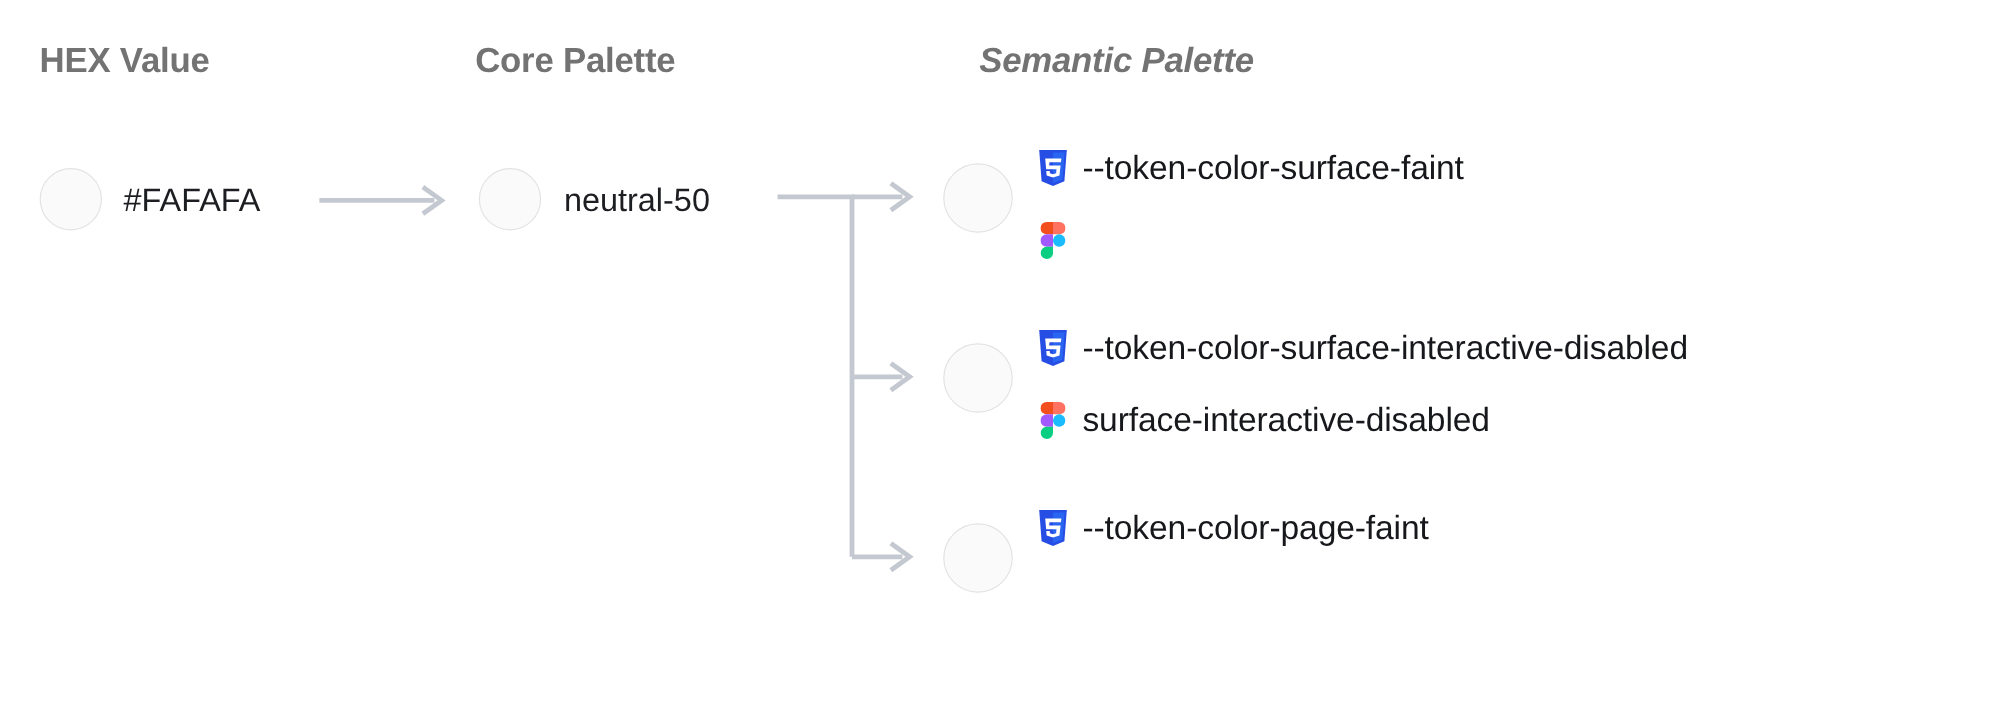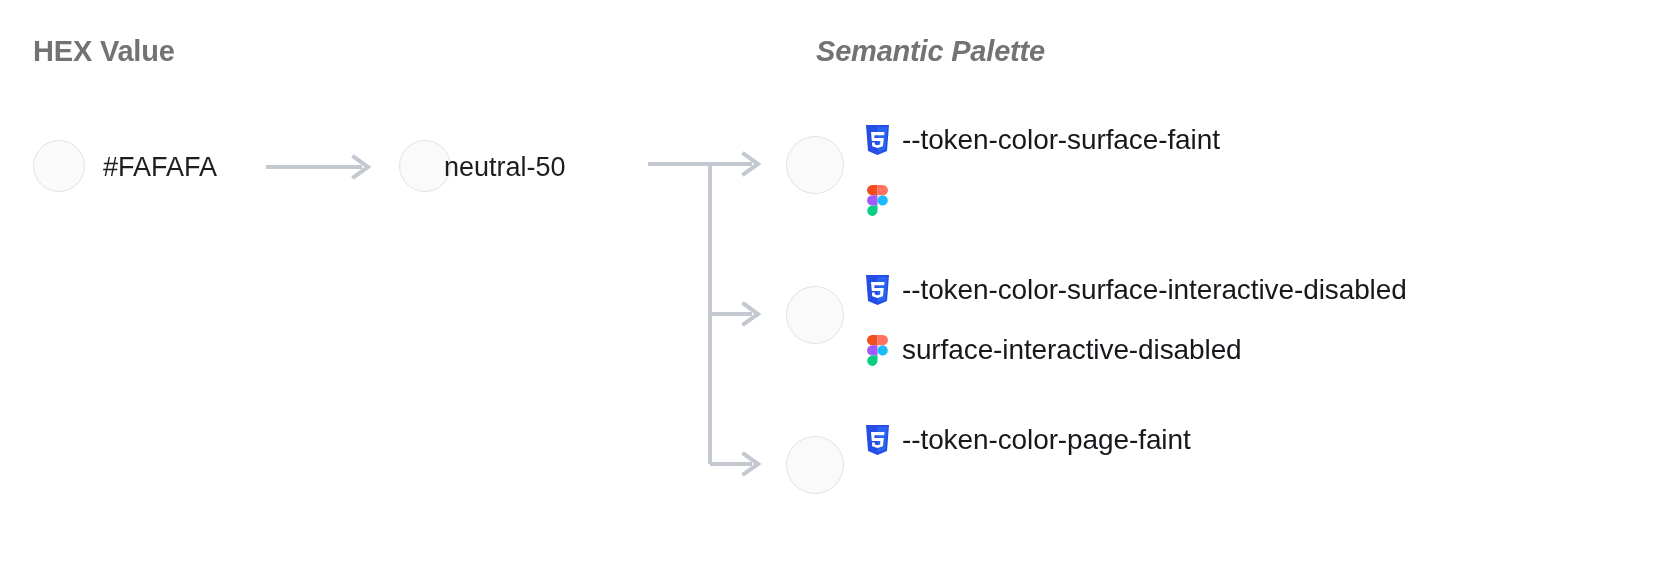--- a/index.html
+++ b/index.html
@@ -54,21 +54,21 @@
 
   
   .value-label {
     position: absolute;
     font-size: 27px;
     font-weight: 400;
     color: #1d1e22;
     white-space: nowrap;
   }
   #label-hex  { left: 103px; top: 152px; }
-  #label-core { left: 444px; top: 152px; }
+  #label-core { left: 470px; top: 152px; }
 
   
   .arrow-straight {
     position: absolute;
     left: 266px;
     top: 154px;
     width: 110px;
     height: 26px;
   }
 
@@ -116,20 +116,21 @@
   }
   .icon-wrap.figma { height: 30px; }
 </style>
 </head>
 <body>
 
 <div class="stage">
 
   <div class="col-heading" id="heading-hex">HEX Value</div>
 
+  <div class="col-heading" id="heading-core">Core Palette</div>
 
   <div class="col-heading" id="heading-semantic">Semantic Palette</div>
 
   <div class="swatch swatch-sm" id="swatch-hex" style="background: rgb(250, 250, 250);"></div>
 
   <div class="value-label" id="label-hex">#FAFAFA</div>
 
   <svg class="arrow-straight" viewBox="0 0 110 26">
     <path d="M0 13 H 96" stroke="#C4C8D0" stroke-width="4" fill="none"></path>
     <path d="M88 3 L 102 13 L 88 23" stroke="#C4C8D0" stroke-width="4" fill="none" stroke-linecap="square" stroke-linejoin="miter"></path>

